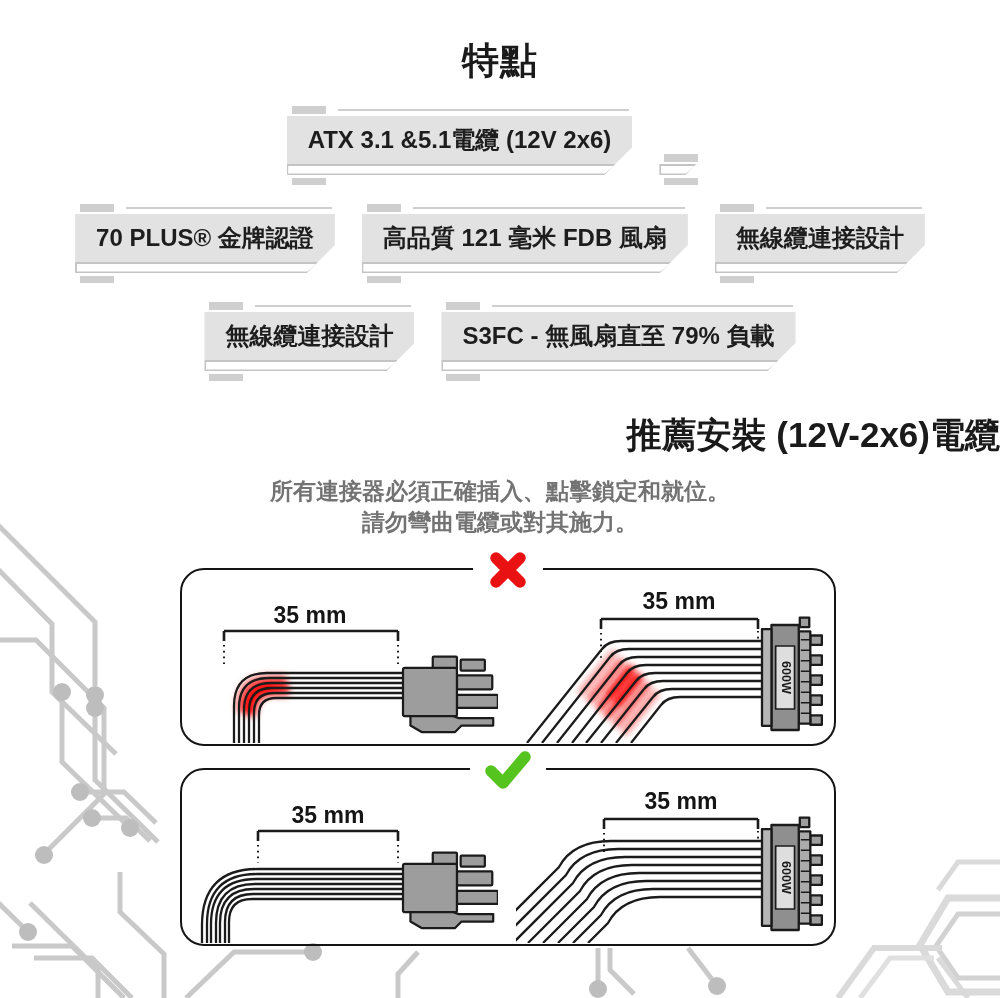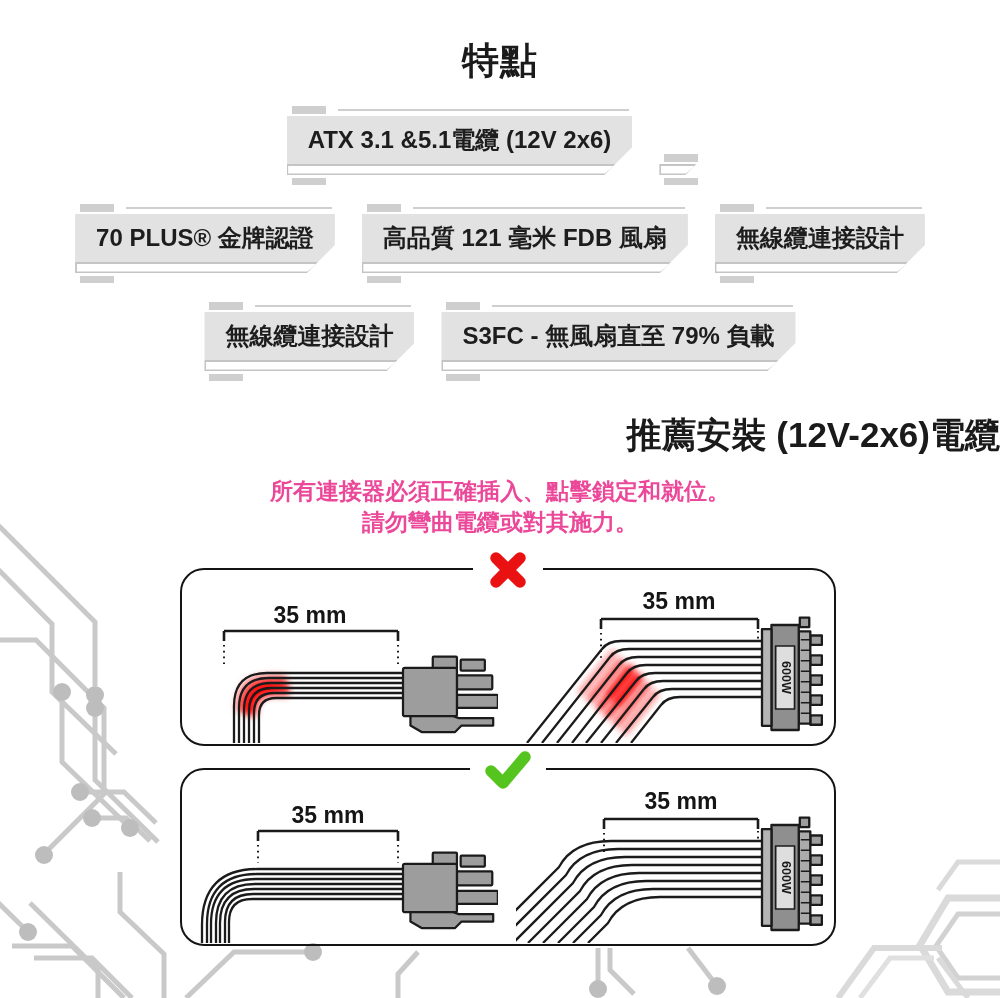--- a/index.html
+++ b/index.html
@@ -37,21 +37,21 @@
   }
   .badge-bot { height:9px; padding-left:5px; margin-top:3px; }
   .badge-bot-tick { width:34px; height:7px; background:#cfcfcf; }
 
   .install-title {
     position:absolute; top:412px; left:0; right:0;
     text-align:right; font-size:35px; font-weight:700;
   }
   .install-desc {
     position:absolute; top:476px; left:0; right:0;
-    text-align:center; font-size:23px; font-weight:700; line-height:31px; color:#ec4899;
+    text-align:center; font-size:23px; font-weight:700; line-height:31px; color:#737373;
   }
 
   .diagram-box {
     position:absolute; left:180px; width:656px; height:178px;
     border:2.5px solid #141414; border-radius:24px; background:transparent; box-sizing:border-box;
   }
   .box-incorrect { top:568px; }
   .box-correct   { top:768px; }
   .status-chip {
     position:absolute; top:-22px; left:50%; transform:translateX(-50%);

